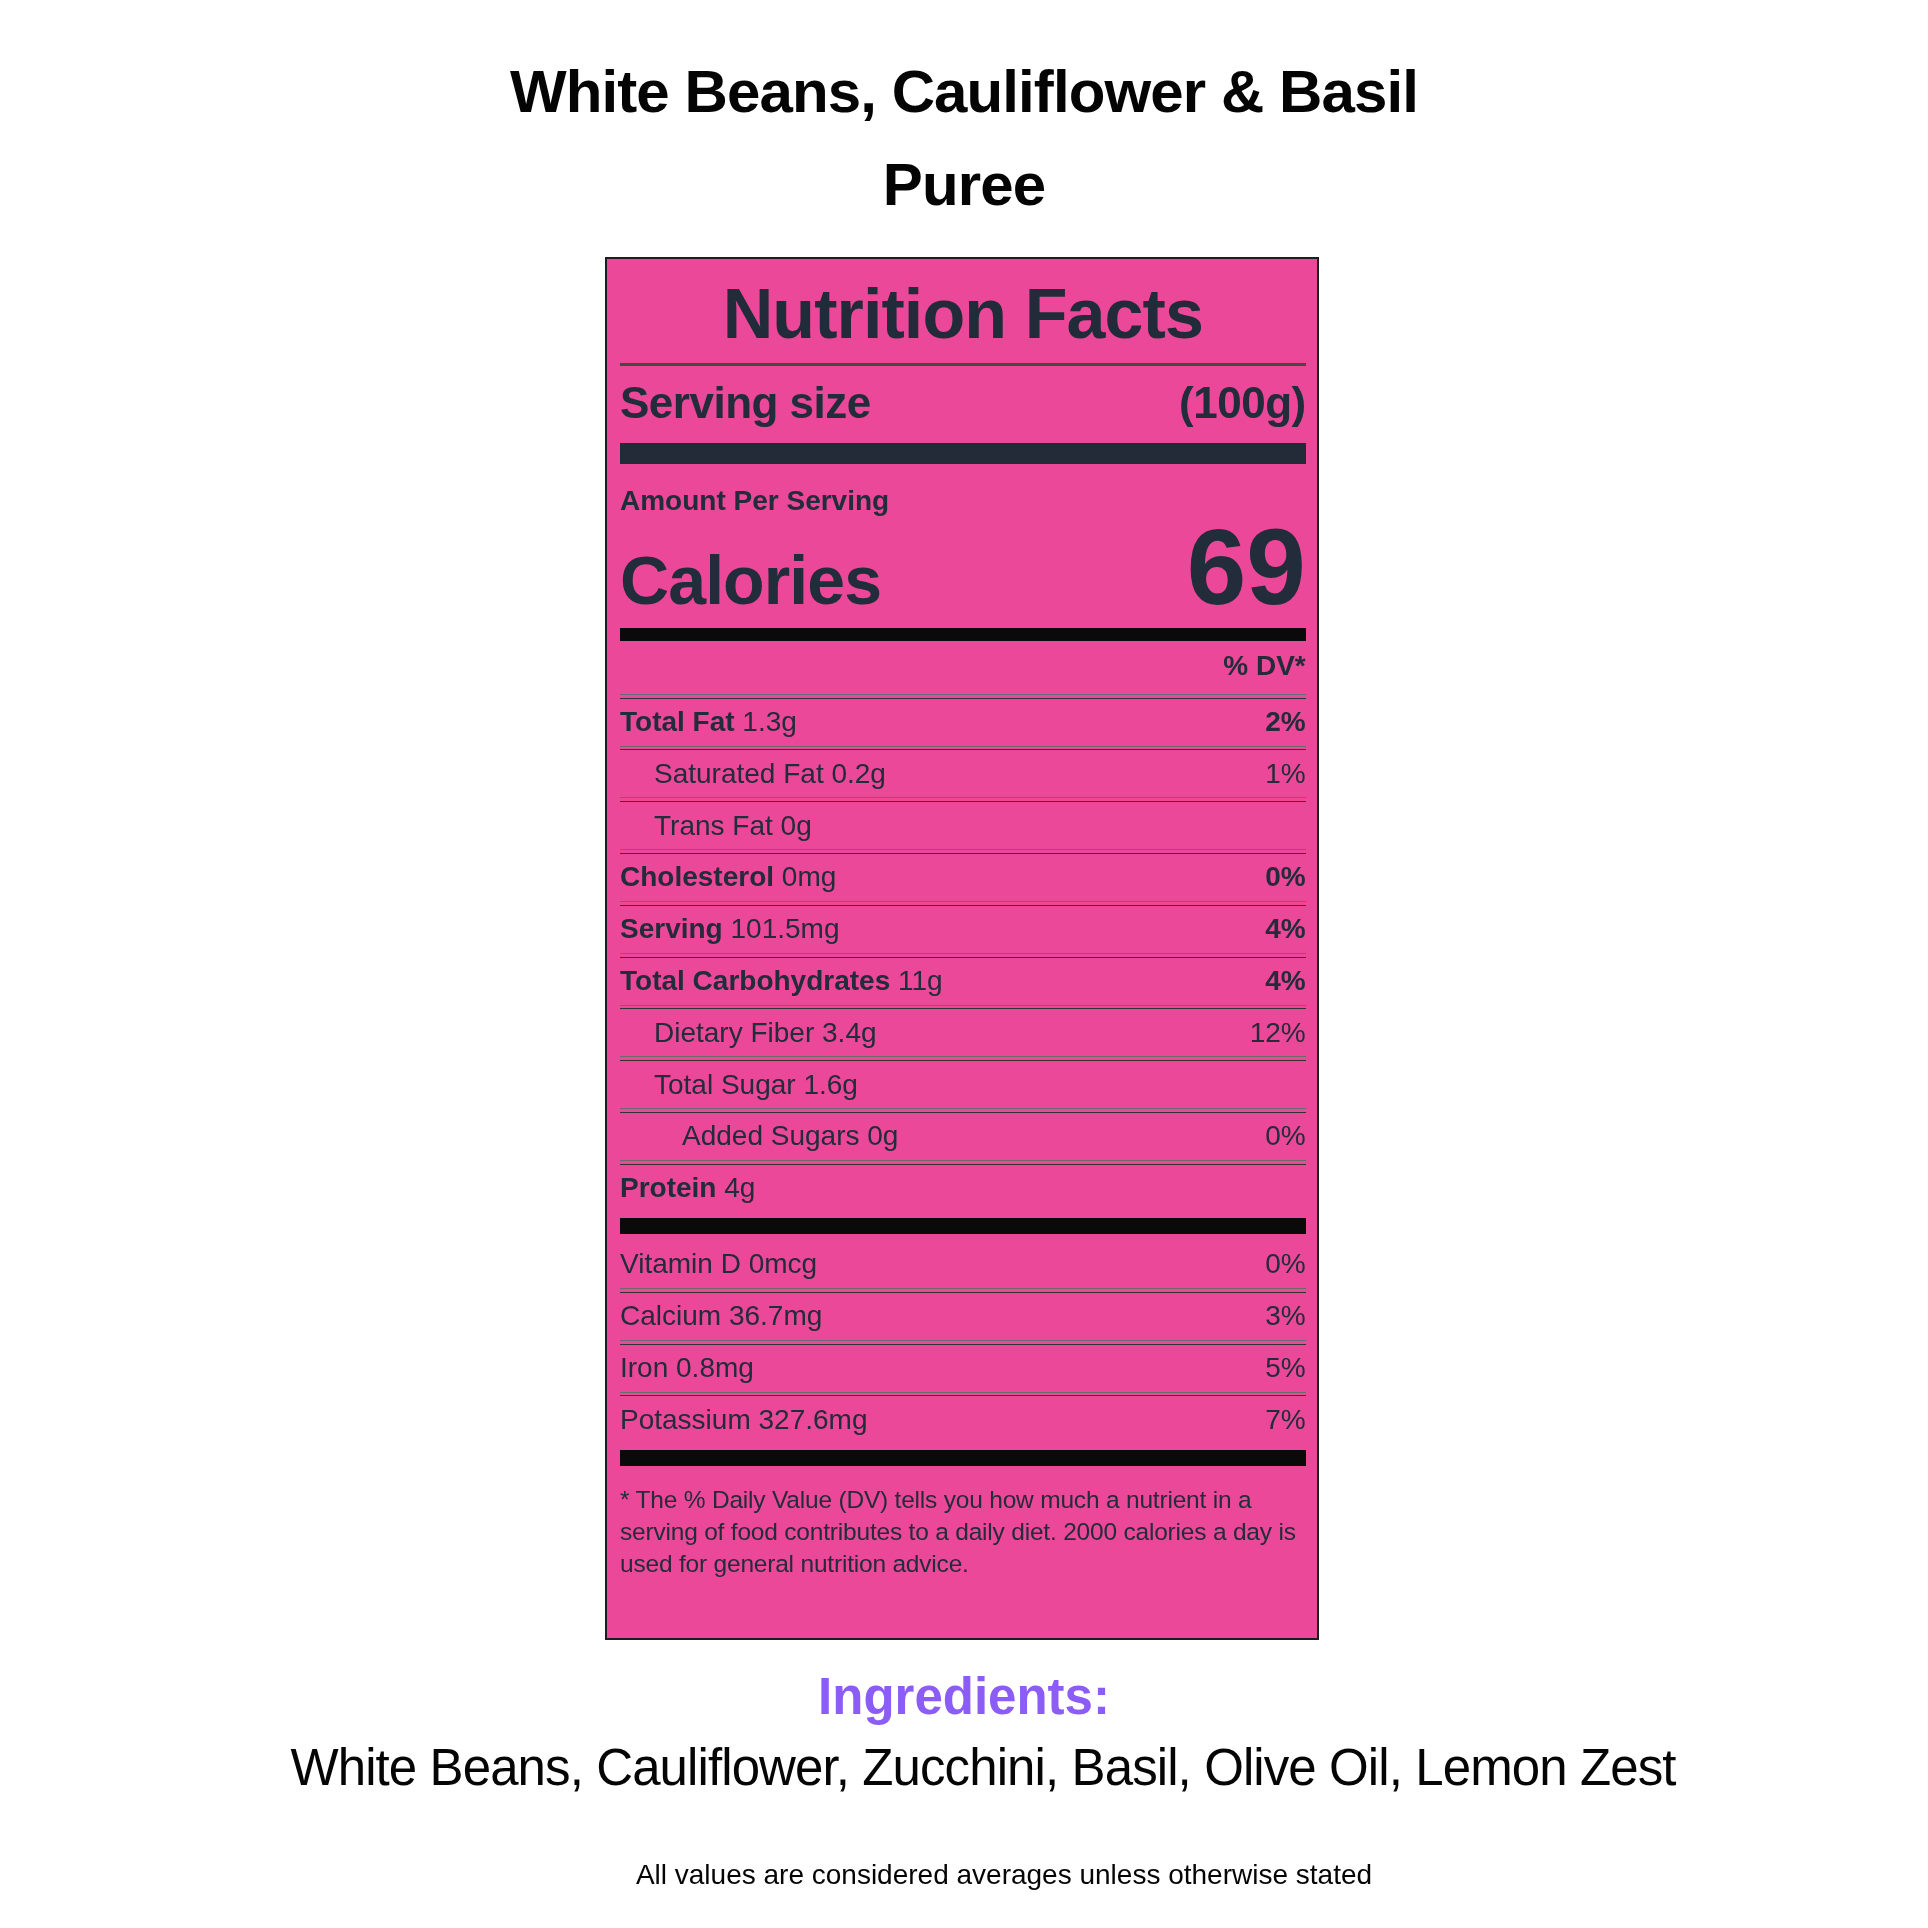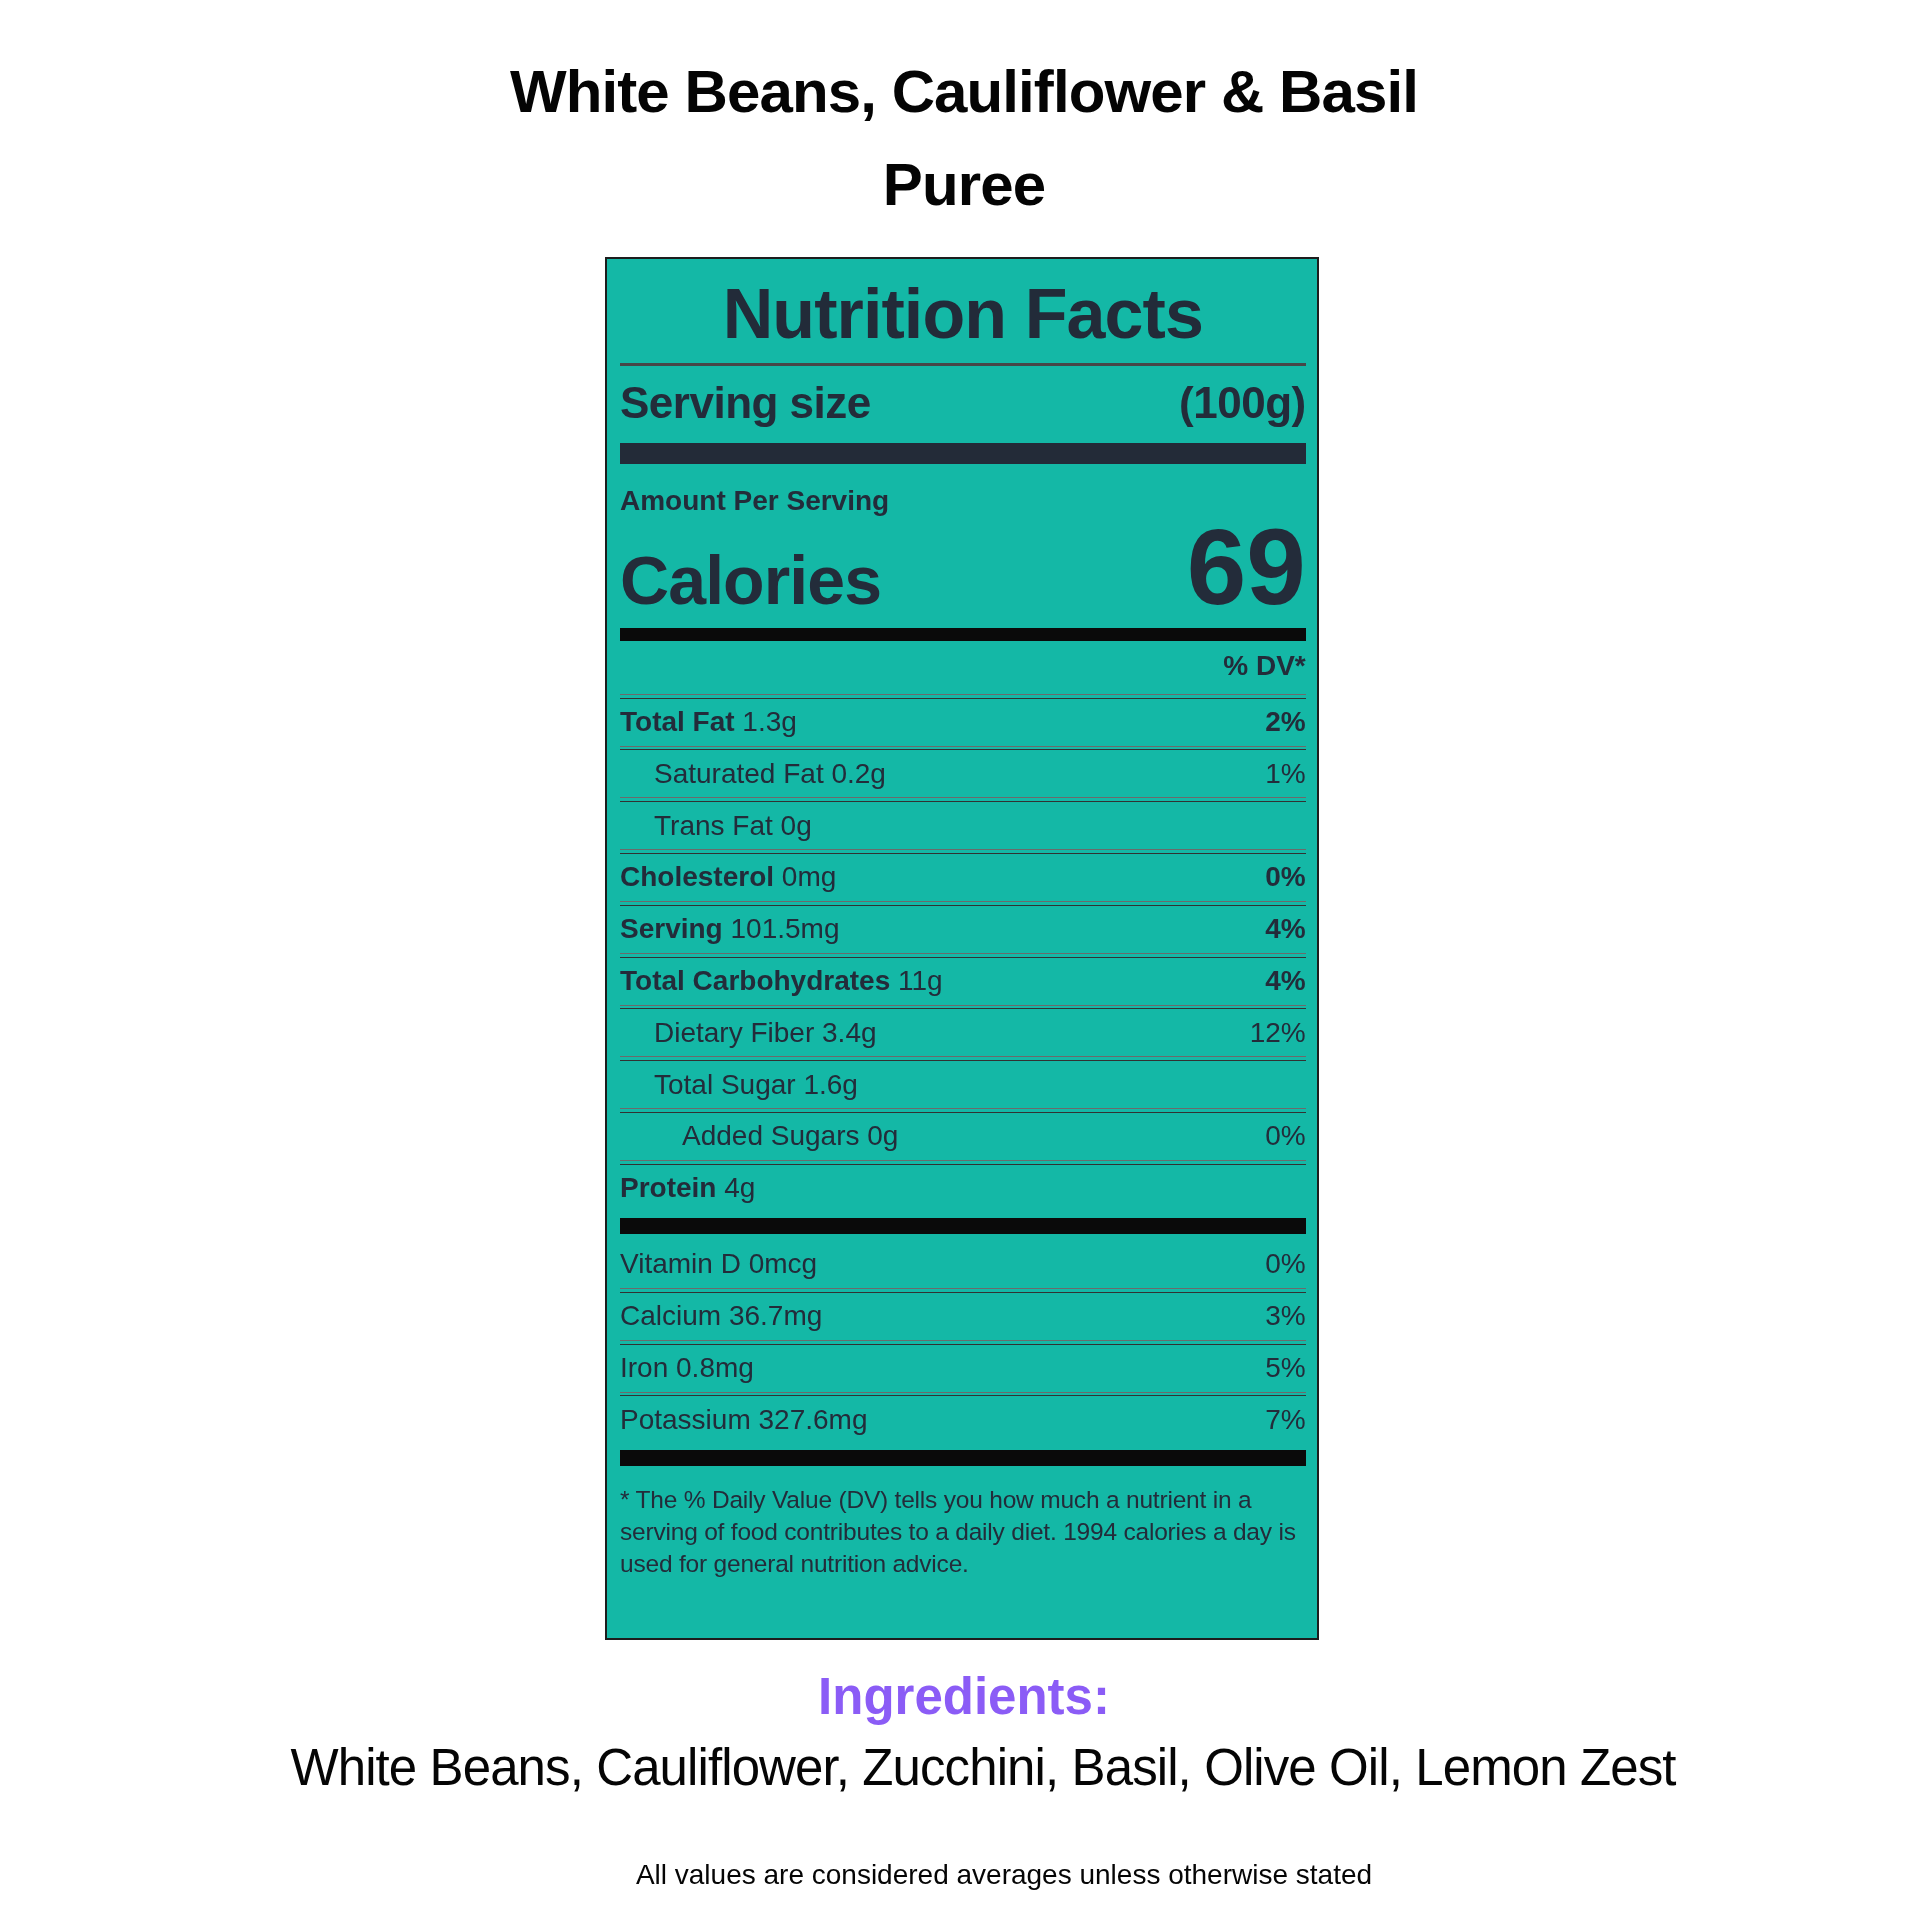--- a/index.html
+++ b/index.html
@@ -9,21 +9,21 @@
   }
   .page-title{
     position:absolute;top:45px;left:0;width:100%;
     text-align:center;font-weight:bold;font-size:60px;line-height:1.55;
     color:#040404;letter-spacing:-0.9px;
   }
   
   .nf-label{
     position:absolute;left:605px;top:257px;width:714px;min-height:1383px;
     border:2.8px solid #1d1d1d;box-sizing:border-box;
-    padding:0 11.3px 13px 13px;background:#14b8a6;color:#232c3a;
+    padding:0 11.3px 13px 13px;background:#ec4899;color:#232c3a;
   }
   .nf-title{
     font-size:70px;font-weight:bold;text-align:center;
     padding:15px 0 9.4px;letter-spacing:-0.9px;color:#222b39;
   }
   .rule{border-top:3.8px solid #474747;height:0;}
   .serving-row{
     display:flex;justify-content:space-between;align-items:baseline;
     font-size:44px;font-weight:bold;padding:11.3px 0 15px;letter-spacing:-0.5px;
   }
@@ -164,21 +164,21 @@
         </div>
         <div class="sep"></div>
         <div class="nrow">
           <span><span>Potassium</span>&nbsp;327.6mg</span>
           <span class="">7%</span>
         </div>
       </div>
 
     <div class="bar bar-thick"></div>
 
-    <div class="footnote">* The % Daily Value (DV) tells you how much a nutrient in a serving of food contributes to a daily diet. 1994 calories a day is used for general nutrition advice.</div>
+    <div class="footnote">* The % Daily Value (DV) tells you how much a nutrient in a serving of food contributes to a daily diet. 2000 calories a day is used for general nutrition advice.</div>
   </div>
 
   <div class="ing-heading">Ingredients:</div>
   <div class="ing-list">White Beans, Cauliflower, Zucchini, Basil, Olive Oil, Lemon Zest</div>
 
   <div class="footer-note">All values are considered averages unless otherwise stated</div>
 
 </div>
 
 

